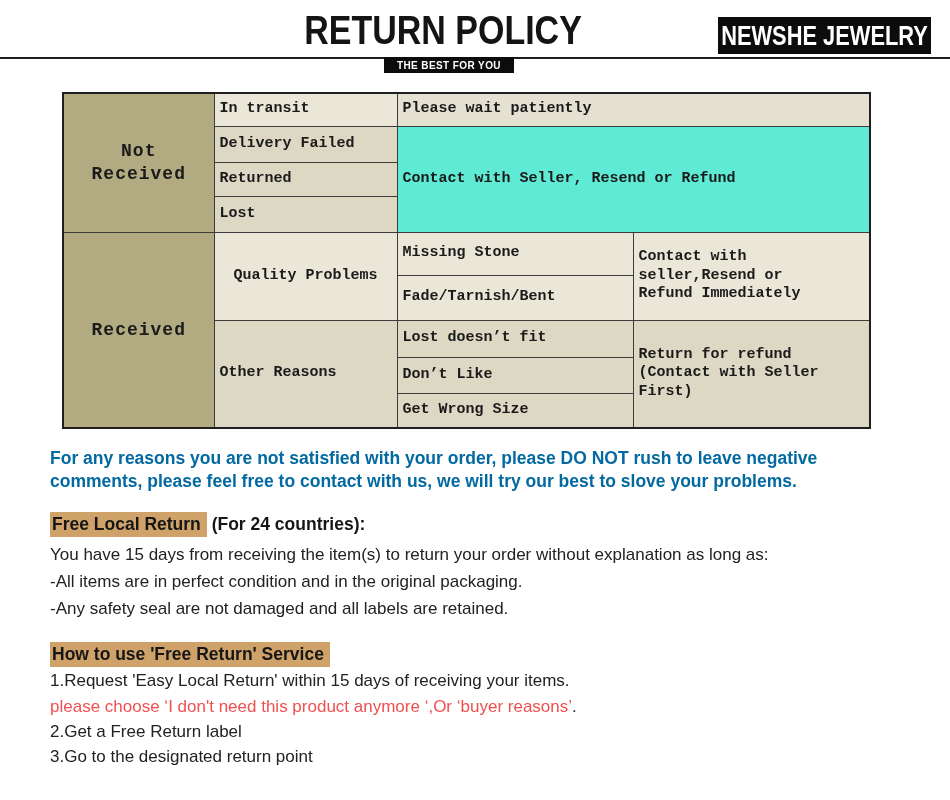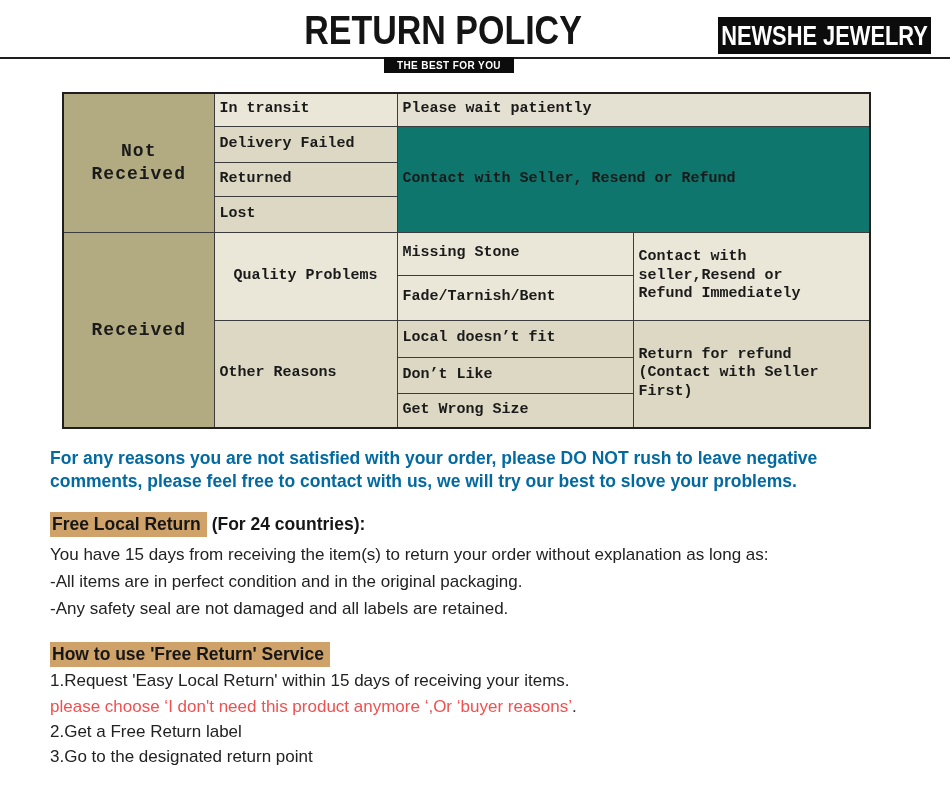--- a/index.html
+++ b/index.html
@@ -78,21 +78,21 @@
     vertical-align: middle;
     padding: 2px 5px;
     line-height: 1.25;
     overflow: hidden;
   }
   table.policy { border: 2px solid #1f1f1f; }
   td.khaki { background: #b2ab81; text-align: center; font-size: 18px; letter-spacing: 1px; }
   td.light { background: #eae7d8; }
   td.light2 { background: #e4e1d2; }
   td.tan   { background: #dcd8c3; }
-  td.tan2  { background: #0f766e; }
+  td.tan2  { background: #5eead4; }
   td.center { text-align: center; }
   td.section-top { border-top-width: 2px; }
   .pre { white-space: pre-line; }
 
   
   .abs { position: absolute; left: 50px; }
   .warning {
     top: 447px;
     width: 850px;
     font-size: 17.5px;
@@ -173,21 +173,21 @@
       <td class="light section-top">Missing Stone</td>
       <td class="light pre section-top" rowspan="2">Contact with
 seller,Resend or
 Refund Immediately</td>
     </tr>
     <tr style="height:45px">
       <td class="light">Fade/Tarnish/Bent</td>
     </tr>
     <tr style="height:37px">
       <td class="tan" rowspan="3">Other Reasons</td>
-      <td class="tan">Local doesn’t fit</td>
+      <td class="tan">Lost doesn’t fit</td>
       <td class="tan pre" rowspan="3">Return for refund
 (Contact with Seller
 First)</td>
     </tr>
     <tr style="height:36px">
       <td class="tan">Don’t Like</td>
     </tr>
     <tr style="height:35px">
       <td class="tan">Get Wrong Size</td>
     </tr>

